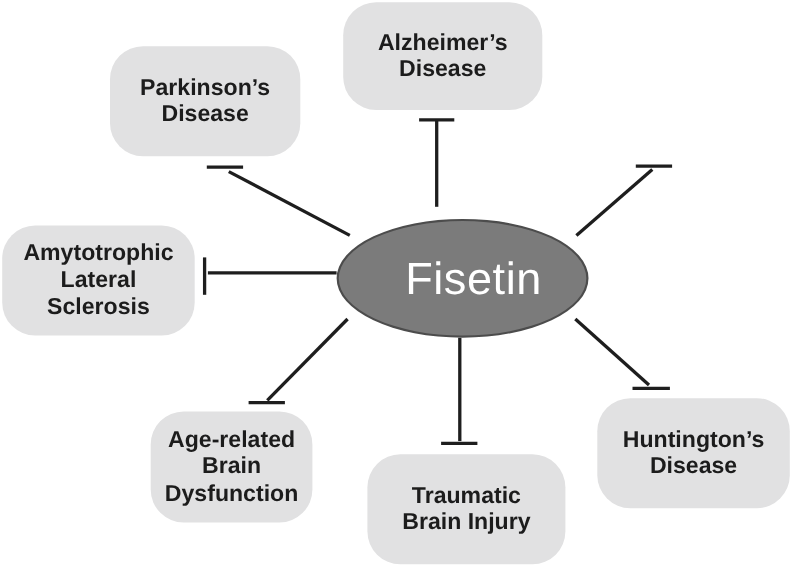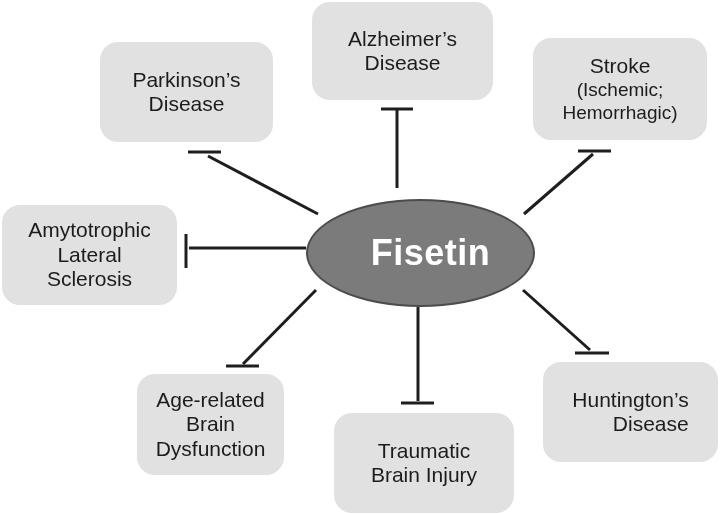--- a/index.html
+++ b/index.html
@@ -19,28 +19,28 @@
   }
   #edge-layer line {
     stroke: var(--edge-line, #1e1e1e);
     stroke-width: 3;
     stroke-linecap: butt;
   }
   .node {
     position: absolute;
     z-index: 2;
     background: var(--node-fill, #e1e1e2);
-    border-radius: 18px;
+    border-radius: 30px;
     display: flex;
     flex-direction: column;
     align-items: center;
     justify-content: center;
     text-align: center;
     color: var(--node-text, #1c1c1c);
-    font-weight: normal;
+    font-weight: bold;
     font-size: 21px;
     line-height: 1.16;
     white-space: pre-line;
   }
   .node .sub {
     font-size: 19px;
     line-height: 1.22;
     white-space: pre-line;
   }
   #center-ellipse {
@@ -51,33 +51,33 @@
     background: var(--center-fill, #7b7b7b);
     border: 2px solid var(--center-stroke, #4c4c4c);
     border-radius: 50%;
     box-sizing: border-box;
     display: flex;
     align-items: center;
     justify-content: center;
   }
   #center-ellipse .center-label {
     color: var(--center-text, #ffffff);
-    font-weight: bold;
-    font-size: 36px;
+    font-weight: normal;
+    font-size: 41px;
     letter-spacing: 0.5px;
     margin-left: 20px;
   }
   
   #node-parkinsons  { left: 100px; top: 42px;  width: 173px; height: 100px; }
   #node-alzheimers  { left: 312px; top: 2px;   width: 181px; height: 98px;  }
   #node-stroke      { left: 533px; top: 38px;  width: 174px; height: 102px; }
   #node-als         { left: 2px;   top: 205px; width: 175px; height: 100px; }
   #node-age-related { left: 137px; top: 374px; width: 147px; height: 101px; }
   #node-tbi         { left: 334px; top: 413px; width: 180px; height: 100px; }
-  #node-huntingtons { left: 543px; top: 362px; width: 175px; height: 100px; text-align: right; }
+  #node-huntingtons { left: 543px; top: 362px; width: 175px; height: 100px; }
 </style>
 </head>
 <body>
 
 <div id="canvas">
 
   <svg id="edge-layer" viewBox="0 0 720 514" xmlns="http://www.w3.org/2000/svg">
     <g>
       <line x1="318" y1="214" x2="208" y2="156"></line>
       <line x1="188" y1="152" x2="221" y2="152"></line>
@@ -111,25 +111,20 @@
   <div class="node" id="node-parkinsons">
     <span>Parkinson’s
 Disease</span>
   </div>
 
   <div class="node" id="node-alzheimers">
     <span>Alzheimer’s
 Disease</span>
   </div>
 
-  <div class="node" id="node-stroke">
-    <span>Stroke</span>
-    <span class="sub">(Ischemic;
-Hemorrhagic)</span>
-  </div>
 
   <div class="node" id="node-als">
     <span>Amytotrophic
 Lateral
 Sclerosis</span>
   </div>
 
   <div class="node" id="node-age-related">
     <span>Age-related
 Brain

